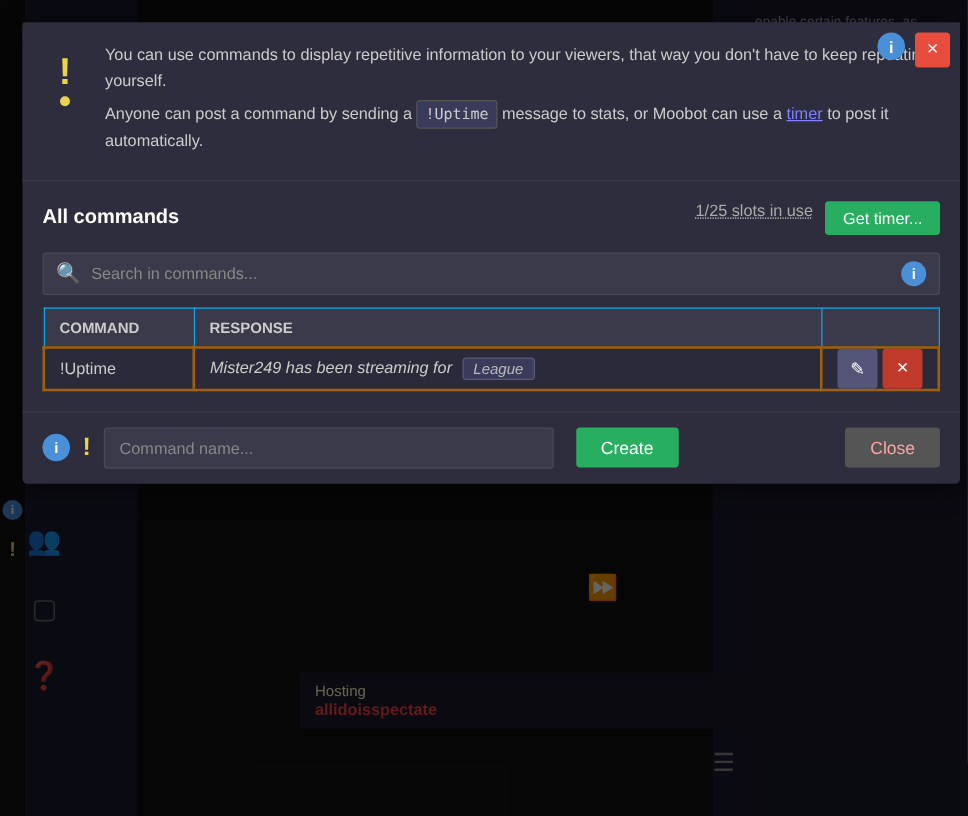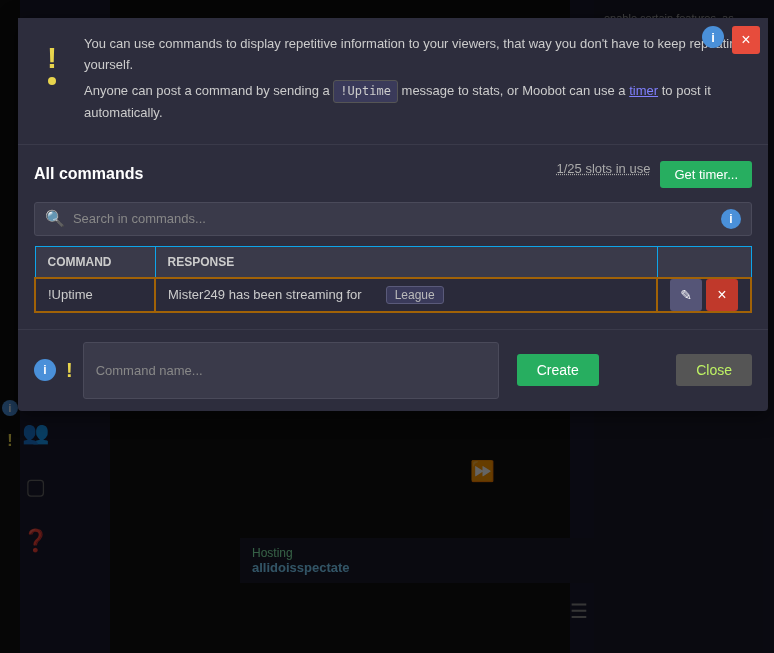--- a/index.html
+++ b/index.html
@@ -264,22 +264,23 @@
       border: 2px solid #a16207;
       color: #ccc;
     }
 
     .commands-table tbody tr {
       background: #2a2a3a;
     }
 
     .response-cell {
       display: flex;
-      align-items: center;
-      gap: 24px;
+      align-items: flex-start;
+      gap: 8px;
+      font-style: italic;
     }
 
     .uptime-badge {
       display: inline-block;
       background: #3a3a5a;
       border: 1px solid #5a5a7a;
       border-radius: 3px;
       padding: 1px 8px;
       font-size: 12px;
       color: #bbb;
@@ -351,44 +352,44 @@
     .footer-exclamation {
       color: #e8d44d;
       font-size: 20px;
       font-weight: bold;
     }
 
     .command-name-input {
       background: #3a3a4a;
       border: 1px solid #4a4a5a;
       border-radius: 3px;
-      padding: 20px 12px;
+      padding: 8px 12px;
       color: #888;
       font-size: 13px;
-      width: 416px;
+      width: 360px;
       outline: none;
     }
 
     .command-name-input::placeholder { color: #888; }
 
     .create-btn {
       background: #27ae60;
       color: white;
       border: none;
       border-radius: 3px;
       padding: 8px 20px;
       font-size: 14px;
       cursor: pointer;
       margin-left: 8px;
       text-align: center;
     }
 
     .close-btn {
       background: #555;
-      color: #bef264;
+      color: #fca5a5;
       border: none;
       border-radius: 3px;
       padding: 8px 20px;
       font-size: 14px;
       cursor: pointer;
     }
 
     
     .right-panel {
       position: absolute;
@@ -469,22 +470,22 @@
   <div class="bsi-icon">👥</div>
   <div class="bsi-icon">▢</div>
   <div class="bsi-icon">❓</div>
 </div>
 
 <div class="bg-stream-area">
 
   <div style="position:absolute; bottom:170px; left:360px; color:#888; font-size:20px;">⏩</div>
 
   <div class="hosting-bar" style="position:absolute; bottom:70px; left:130px; width:380px;">
-    <div style="color:#86efac; font-size:12px;">Hosting</div>
-    <span style="color:#7dd3fc; font-weight:bold; font-size:13px;">allidoisspectate</span>
+    <div style="color:#fef9c3; font-size:12px;">Hosting</div>
+    <span style="color:#ef4444; font-weight:bold; font-size:13px;">allidoisspectate</span>
   </div>
 
   <div style="position:absolute; bottom:30px; left:460px; color:#888; font-size:20px;">☰</div>
 </div>
 
 <div class="right-panel">
   <p>enable certain features, as Moobot is moving over to Twitch's new API. You will have to re-enable these features: ▢ The !Game, !Title and !Commercial commands ▢ Auto-ads ▢ Sub-count/score ▢ The title + game widget</p>
 </div>
 
 <div class="modal-overlay"></div>

